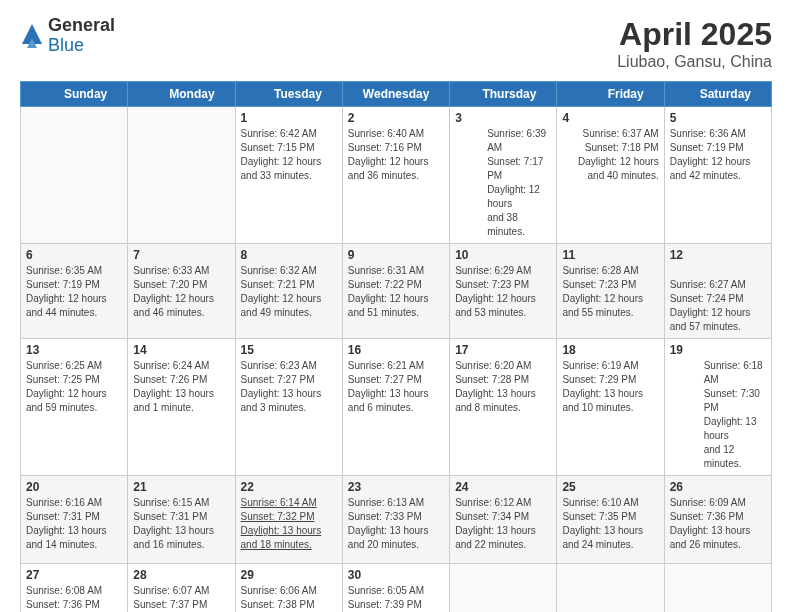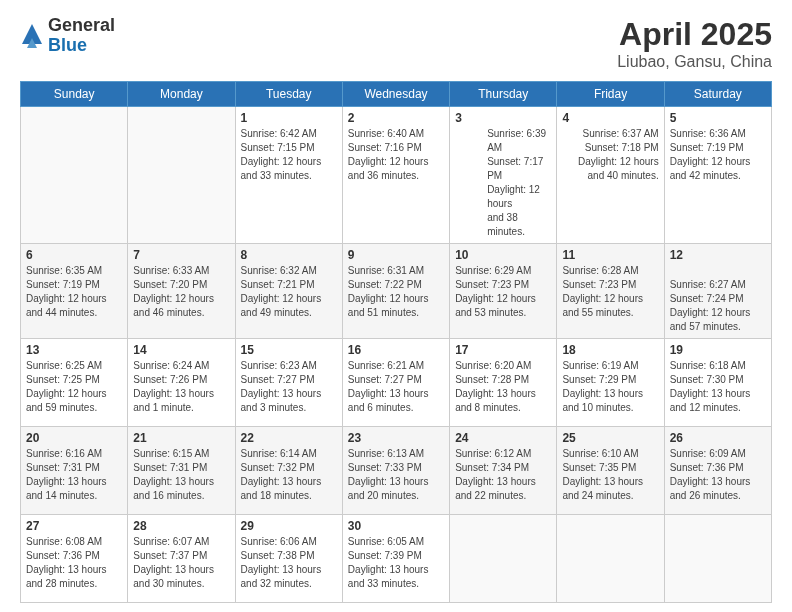--- a/index.html
+++ b/index.html
@@ -32,21 +32,21 @@
       flex-direction: column;
       line-height: 1.1;
     }
     .logo-general {
       font-size: 18px;
       font-weight: bold;
       color: #333;
     }
     .logo-blue {
       font-size: 18px;
-      font-weight: bold;
+      font-weight: normal;
       color: #1a6faf;
     }
     .logo-icon {
       width: 20px;
       height: 24px;
       margin-left: 2px;
       margin-right: 6px;
     }
     .title-block {
       text-align: right;
@@ -64,23 +64,23 @@
       flex: 1;
       border: 1px solid #ccc;
       border-collapse: collapse;
       width: 100%;
       table-layout: fixed;
     }
     .calendar th {
       background: #2a72b5;
       color: #fff;
       font-size: 12px;
-      font-weight: normal;
-      padding: 5px 4px;
-      text-align: center;
+      font-weight: bold;
+      padding: 5px 20px;
+      text-align: right;
       border: 1px solid #5599cc;
     }
     .calendar td {
       vertical-align: top;
       border: 1px solid #ccc;
       padding: 4px 5px;
       font-size: 10px;
       color: #333;
       height: 88px;
       width: 113px;
@@ -265,21 +265,21 @@
           </td>
           <td>
             <span class="day-number">18</span>
             <div class="day-info" style="white-space: pre-line;">Sunrise: 6:19 AM
 Sunset: 7:29 PM
 Daylight: 13 hours
 and 10 minutes.</div>
           </td>
           <td>
             <span class="day-number">19</span>
-            <div class="day-info" style="white-space: pre-line;">Sunrise: 6:18 AM
+            <div class="day-info" style="white-space: pre-line; margin-left: 34px;">Sunrise: 6:18 AM
 Sunset: 7:30 PM
 Daylight: 13 hours
 and 12 minutes.</div>
           </td>
         </tr>
         <tr class="alt-row">
           <td>
             <span class="day-number">20</span>
             <div class="day-info" style="white-space: pre-line;">Sunrise: 6:16 AM
 Sunset: 7:31 PM
@@ -288,21 +288,21 @@
           </td>
           <td>
             <span class="day-number">21</span>
             <div class="day-info" style="white-space: pre-line;">Sunrise: 6:15 AM
 Sunset: 7:31 PM
 Daylight: 13 hours
 and 16 minutes.</div>
           </td>
           <td>
             <span class="day-number">22</span>
-            <div class="day-info" style="white-space: pre-line;">Sunrise: 6:14 AM
+            <div class="day-info" style="white-space: pre-line; text-decoration: underline;">Sunrise: 6:14 AM
 Sunset: 7:32 PM
 Daylight: 13 hours
 and 18 minutes.</div>
           </td>
           <td>
             <span class="day-number">23</span>
             <div class="day-info" style="white-space: pre-line;">Sunrise: 6:13 AM
 Sunset: 7:33 PM
 Daylight: 13 hours
 and 20 minutes.</div>

